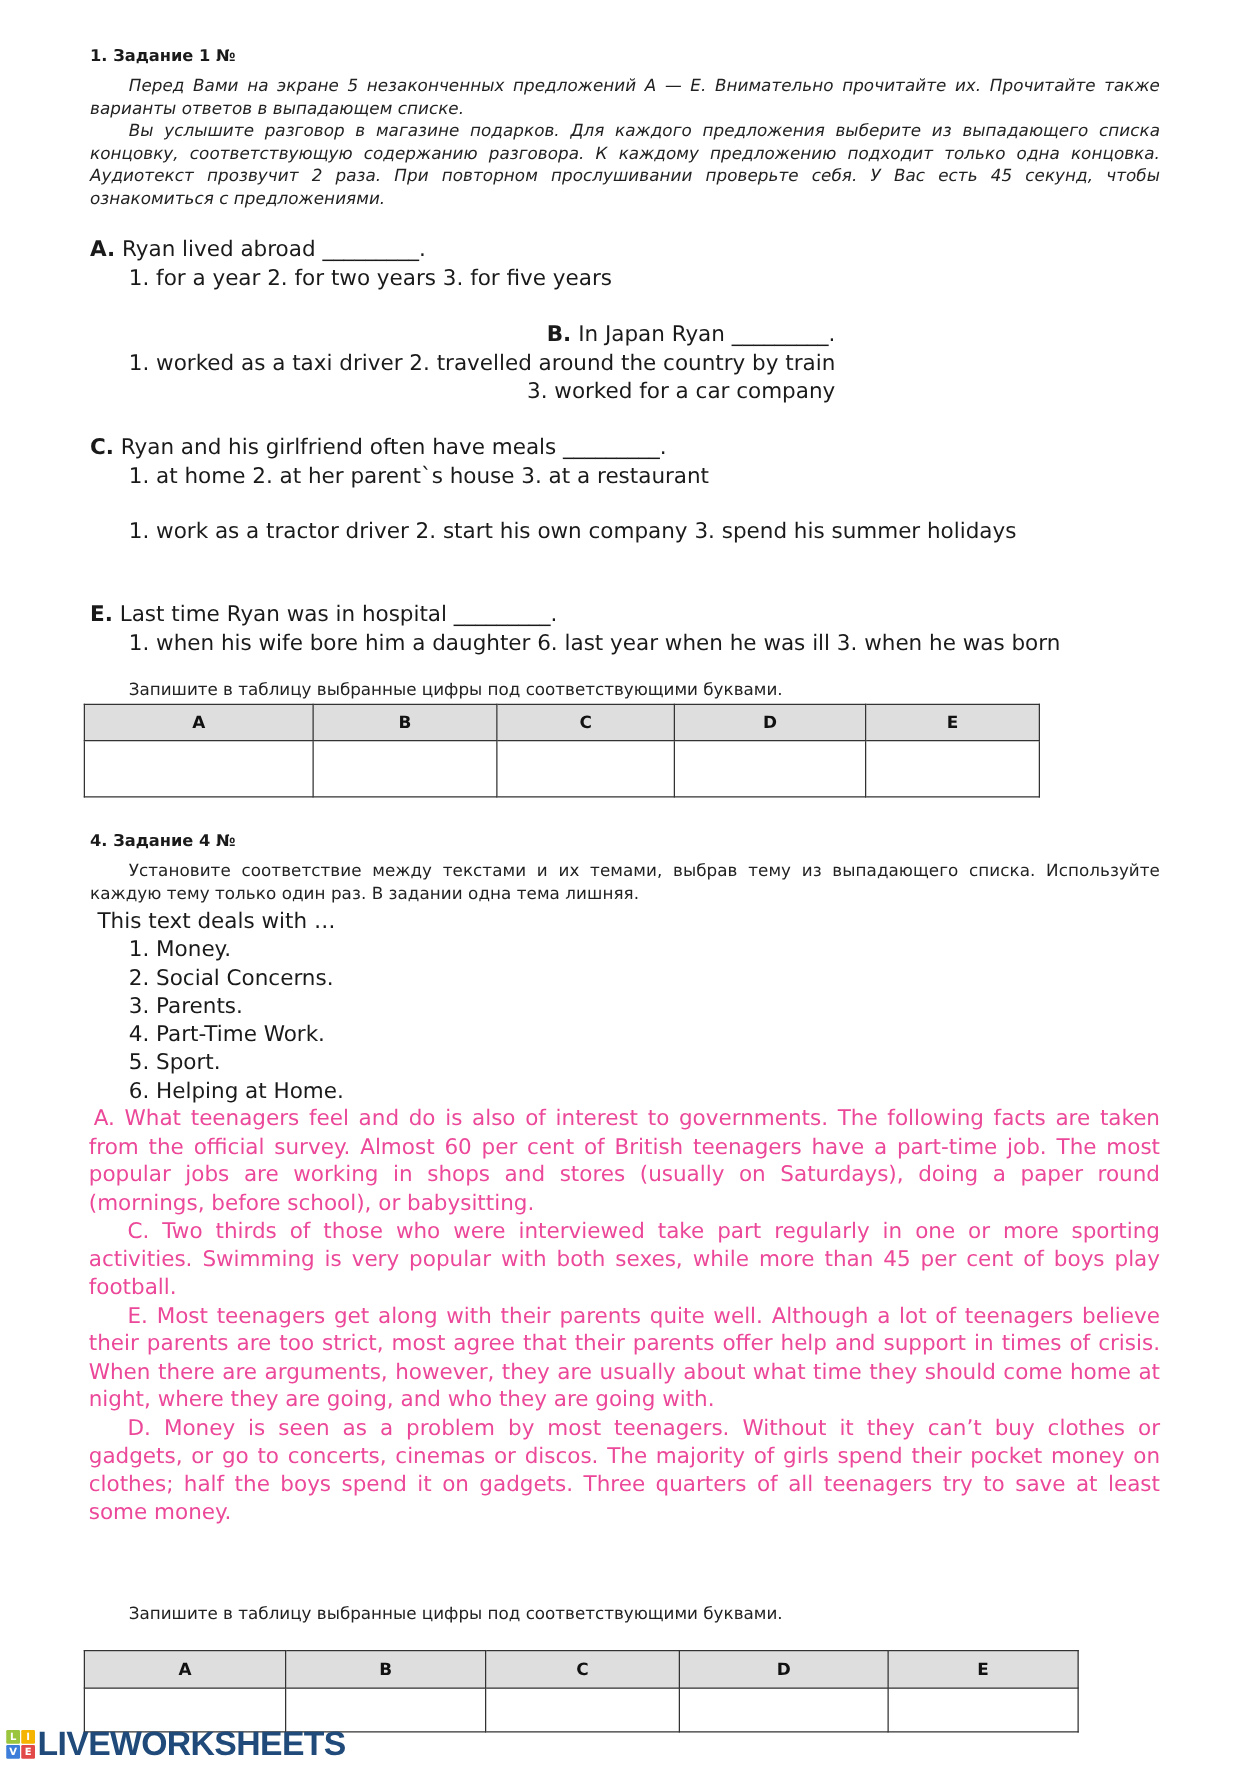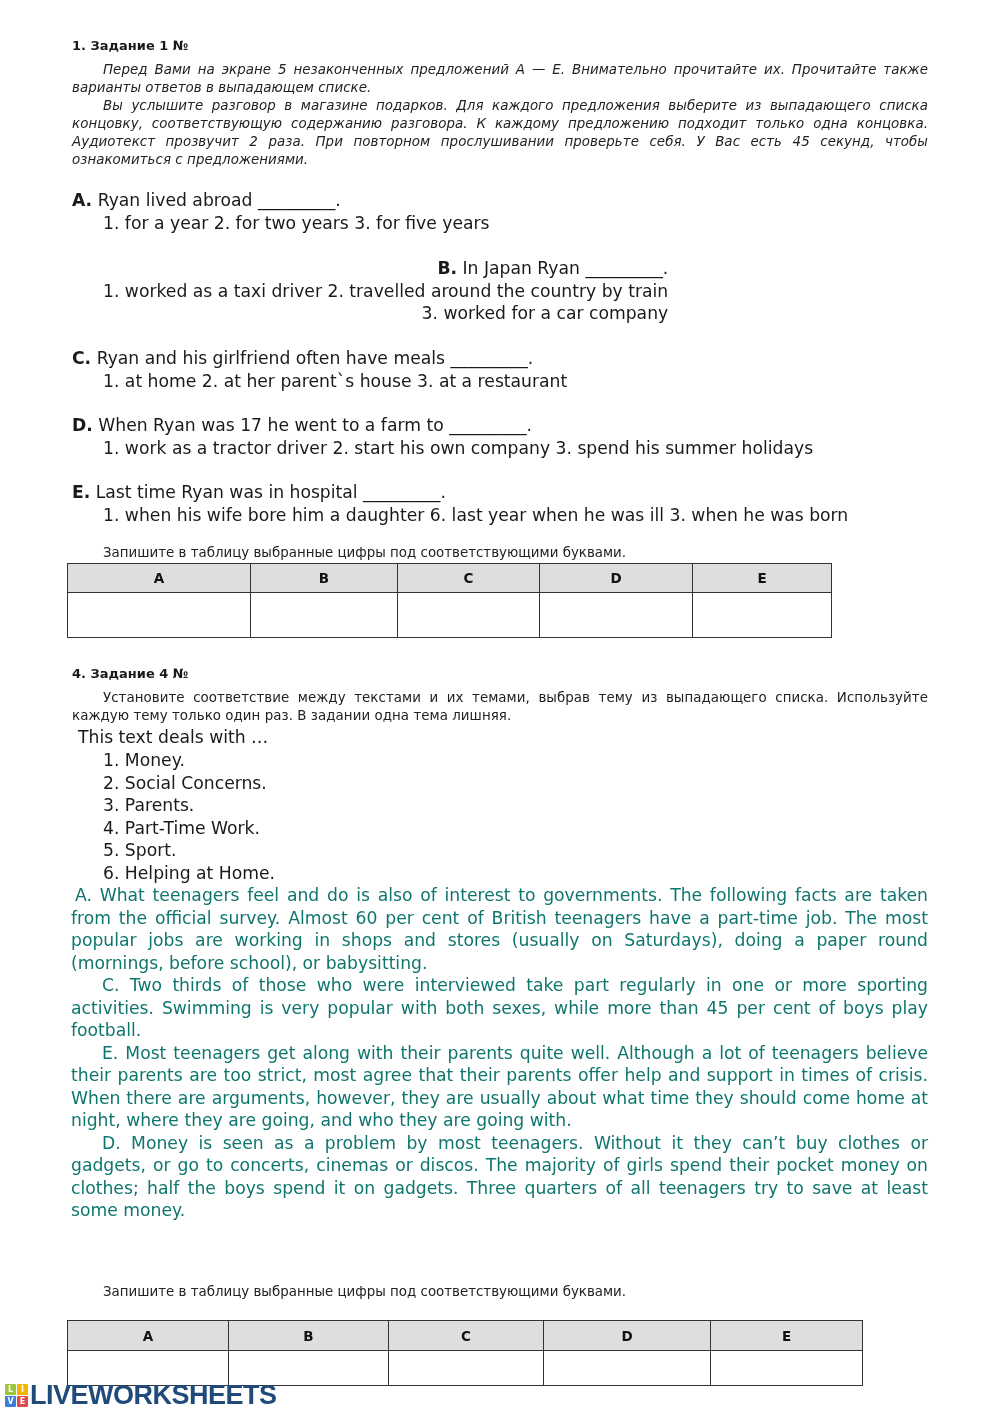--- a/index.html
+++ b/index.html
@@ -11,21 +11,21 @@
   .ru p { margin:0; text-indent:31px; }
   .q { font-size:17.2px; line-height:22.5px; color:#1a1a1a; }
   .q b { font-weight:bold; }
   .opt { padding-left:31px; }
   .note { font-size:13.4px; color:#222; }
   table.ans { position:absolute; border-collapse:collapse; table-layout:fixed; }
   table.ans td { border:1px solid #333; padding:0; }
   table.ans td.h { background:#dedede; font-weight:bold; font-size:13.5px; text-align:center; color:#111; }
   table.ans td.c { background:#fff; }
   .topics { font-size:17.2px; line-height:22.5px; color:#1a1a1a; }
-  .body-text { font-size:17.2px; line-height:22.5px; color:#0f766e; text-align:justify; }
+  .body-text { font-size:17.2px; line-height:22.5px; color:#ec4899; text-align:justify; }
   .body-text p { margin:0; text-indent:31px; }
   .body-text p.first { text-indent:4px; }
   .logo { position:absolute; left:5px; top:1381px; height:28px; display:flex; align-items:center; }
   .logo-grid { display:grid; grid-template-columns:11px 11px; grid-template-rows:11px 11px; gap:1px; margin-right:2px; }
   .logo-grid span { display:flex; align-items:center; justify-content:center; font-size:8px; font-weight:bold; color:#fff; border-radius:1px; }
   .logo-text { font-family:"Liberation Sans", sans-serif; font-weight:bold; font-size:27px; color:#1f4a7a; letter-spacing:-0.5px; }
 </style>
 </head>
 <body>
 
@@ -46,21 +46,20 @@
   <div class="opt">1. worked as a taxi driver 2. travelled around the country by train</div>
   <div class="opt">3. worked for a car company</div>
 </div>
 
 <div class="abs q" style="left:72px; top:347px;">
   <div><b>C.</b> <span>Ryan and his girlfriend often have meals _________.</span></div>
   <div class="opt">1. at home 2. at her parent`s house 3. at a restaurant</div>
 </div>
 
 <div class="abs q" style="left:72px; top:414px;">
-  <div><b>D.</b> <span>When Ryan was 17 he went to a farm to _________.</span></div>
   <div class="opt">1. work as a tractor driver 2. start his own company 3. spend his summer holidays</div>
 </div>
 
 <div class="abs q" style="left:72px; top:481px;">
   <div><b>E.</b> <span>Last time Ryan was in hospital _________.</span></div>
   <div class="opt">1. when his wife bore him a daughter 6. last year when he was ill 3. when he was born</div>
 </div>
 
 <div class="abs note" style="left:103px; top:545px;">Запишите в таблицу выбранные цифры под соответствующими буквами.</div>
 

